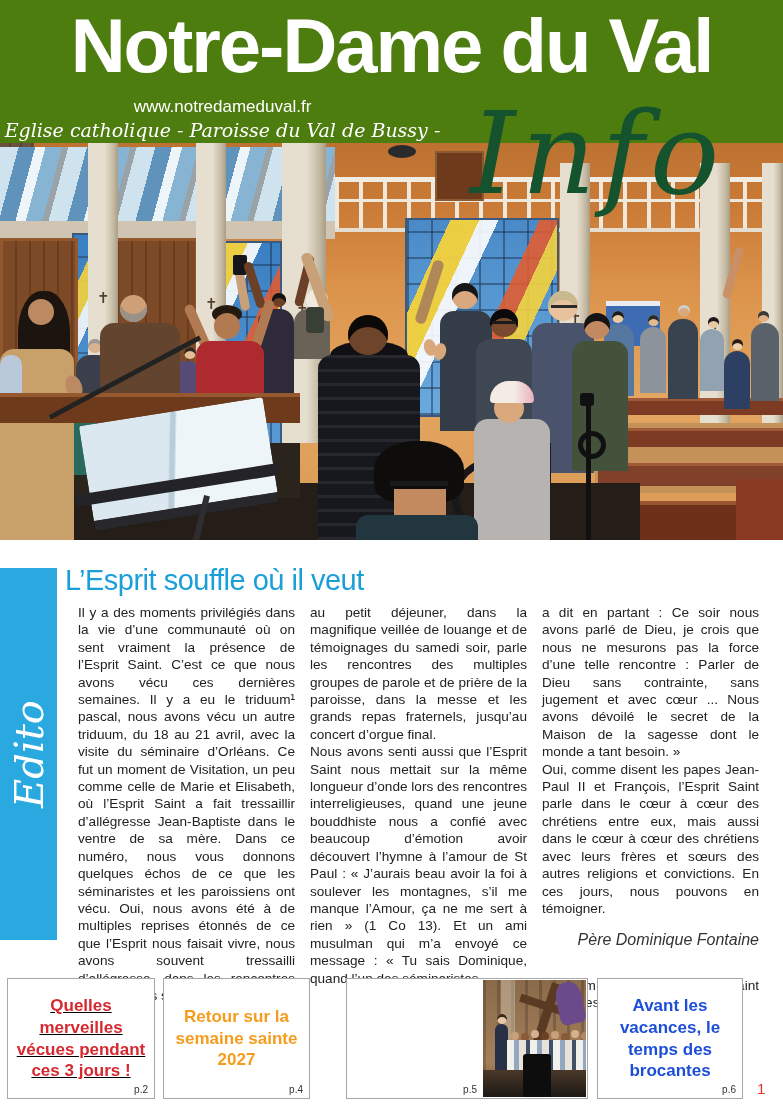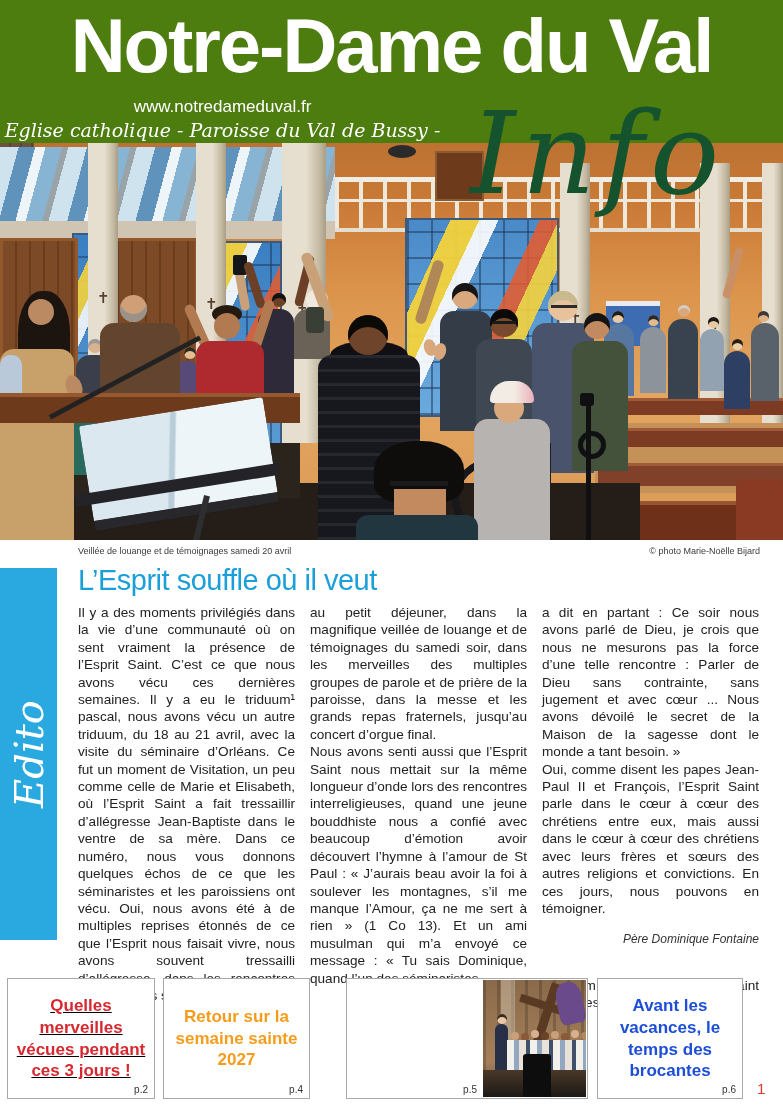--- a/index.html
+++ b/index.html
@@ -27,26 +27,26 @@
   .ph-body{border-radius:14px 14px 0 0;}
   .arm{border-radius:5px;}
   
   #caption{position:absolute;left:0;top:541px;width:783px;height:22px;background:#fff;
     font-size:9px;color:#3a3a3a;}
   
   #edito-bar{position:absolute;left:0;top:568px;width:57px;height:372px;background:#2aa9e0;
     display:flex;align-items:center;justify-content:center;}
   #edito-label{transform:rotate(-90deg);color:#fff;font-family:"DejaVu Serif",serif;
     font-style:italic;font-size:40px;}
-  #headline{position:absolute;left:78px;top:564px;font-size:29px;letter-spacing:-0.5px;color:#1a9fd9;}
+  #headline{position:absolute;left:65px;top:564px;font-size:29px;letter-spacing:-0.5px;color:#1a9fd9;}
   #columns{position:absolute;left:78px;top:604px;width:682px;display:flex;gap:15px;}
   .col{width:217px;font-family:Liberation Sans, sans-serif;font-size:13.6px;
     line-height:17.4px;text-align:justify;color:#222;hyphens:auto;-webkit-hyphens:auto;}
   .col p{margin:0;}
-  #signature{margin-top:14px;text-align:right;font-style:italic;color:#333;font-size:12px;}
+  #signature{margin-top:14px;text-align:right;font-style:italic;color:#333;font-size:16px;}
   #footnote{margin-top:28px;}
   
   .teaser{position:absolute;top:978px;height:121px;background:#fff;border:1px solid #a8a8a8;
     box-sizing:border-box;display:flex;align-items:center;justify-content:center;text-align:center;}
   .teaser-title{font-weight:bold;font-size:17px;line-height:1.28;padding:0 4px;}
   .pageref{position:absolute;bottom:3px;right:6px;font-size:10px;color:#333;font-weight:normal;}
   #teaser3-photo{position:absolute;right:1px;top:1px;bottom:1px;width:103px;overflow:hidden;
     background:linear-gradient(180deg,#8a6a4a,#a5805a 70%,#6a5038);}
   #teaser3-photo *{position:absolute;}
   #page-num{position:absolute;left:757px;top:1080px;color:#e0342f;font-size:15px;}
@@ -188,36 +188,32 @@
     <div style="left:374px;top:298px;width:90px;height:62px;background:#0e0d0c;border-radius:46% 46% 30% 30%;"></div>
     <div style="left:394px;top:346px;width:52px;height:28px;background:#c28a5e;"></div>
     <div style="left:390px;top:338px;width:58px;height:5px;background:#1a1a1a;"></div>
     <div style="left:356px;top:372px;width:122px;height:25px;background:#223640;border-radius:12px 12px 0 0;"></div>
 
     <div style="left:586px;top:262px;width:5px;height:135px;background:#101012;"></div>
     <div style="left:580px;top:250px;width:14px;height:13px;background:#101012;border-radius:3px;"></div>
     <div style="left:578px;top:288px;width:18px;height:18px;border:5px solid #101012;border-radius:50%;"></div>
   </div>
 
-  <div id="caption">
-    <span style="position:absolute;left:78px;top:5px;">Veillée de louange et de témoignages samedi 20 avril</span>
-    <span style="position:absolute;right:23px;top:5px;">© photo Marie-Noëlle Bijard</span>
-  </div>
 
   <div id="edito-bar" style="background-color: rgb(42, 169, 224);">
     <span id="edito-label">Edito</span>
   </div>
   <h1 id="headline" style="margin: 0px; font-weight: normal; color: rgb(26, 159, 217);">L’Esprit souffle où il veut</h1>
 
   <div id="columns">
     <div class="col">
       <p>Il y a des moments privilégiés dans la vie d’une communauté où on sent vraiment la présence de l’Esprit Saint. C’est ce que nous avons vécu ces dernières semaines. Il y a eu le triduum¹ pascal, nous avons vécu un autre triduum, du 18 au 21 avril, avec la visite du séminaire d’Orléans. Ce fut un moment de Visitation, un peu comme celle de Marie et Elisabeth, où l’Esprit Saint a fait tressaillir d’allégresse Jean-Baptiste dans le ventre de sa mère. Dans ce numéro, nous vous donnons quelques échos de ce que les séminaristes et les paroissiens ont vécu. Oui, nous avons été à de multiples reprises étonnés de ce que l’Esprit nous faisait vivre, nous avons souvent tressailli d’allégresse, dans les rencontres en famille les soirs et</p>
     </div>
     <div class="col">
-      <p>au petit déjeuner, dans la magnifique veillée de louange et de témoignages du samedi soir, dans les merveilles des multiples groupes de parole et de prière de la paroisse, dans la messe et les grands repas fraternels, jusqu’au concert d’orgue final.</p>
+      <p>au petit déjeuner, dans la magnifique veillée de louange et de témoignages du samedi soir, parle les rencontres des multiples groupes de parole et de prière de la paroisse, dans la messe et les grands repas fraternels, jusqu’au concert d’orgue final.</p>
       <p>Nous avons senti aussi que l’Esprit Saint nous mettait sur la même longueur d’onde lors des rencontres interreligieuses, quand une jeune bouddhiste nous a confié avec beaucoup d’émotion avoir découvert l’hymne à l’amour de St Paul : « J’aurais beau avoir la foi à soulever les montagnes, s’il me manque l’Amour, ça ne me sert à rien » (1 Co 13). Et un ami musulman qui m’a envoyé ce message : « Tu sais Dominique, quand l’un des séminaristes</p>
     </div>
     <div class="col">
       <p>a dit en partant : Ce soir nous avons parlé de Dieu, je crois que nous ne mesurons pas la force d’une telle rencontre : Parler de Dieu sans contrainte, sans jugement et avec cœur ... Nous avons dévoilé le secret de la Maison de la sagesse dont le monde a tant besoin. »</p>
       <p>Oui, comme disent les papes Jean-Paul II et François, l’Esprit Saint parle dans le cœur à cœur des chrétiens entre eux, mais aussi dans le cœur à cœur des chrétiens avec leurs frères et sœurs des autres religions et convictions. En ces jours, nous pouvons en témoigner.</p>
       <div id="signature">Père Dominique Fontaine</div>
       <div id="footnote">¹Triduum = trois jours (du jeudi saint à Pâques)</div>
     </div>
   </div>
 

